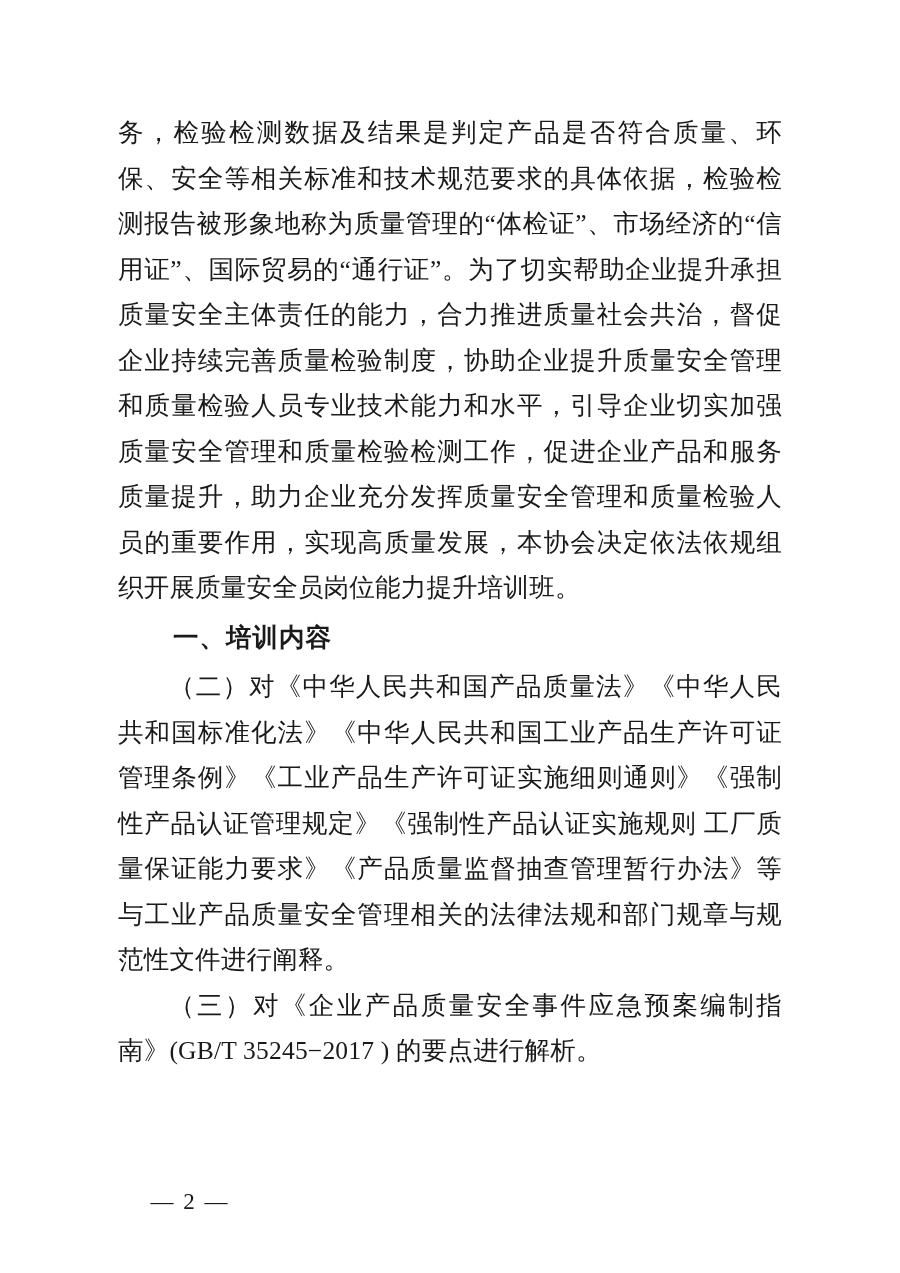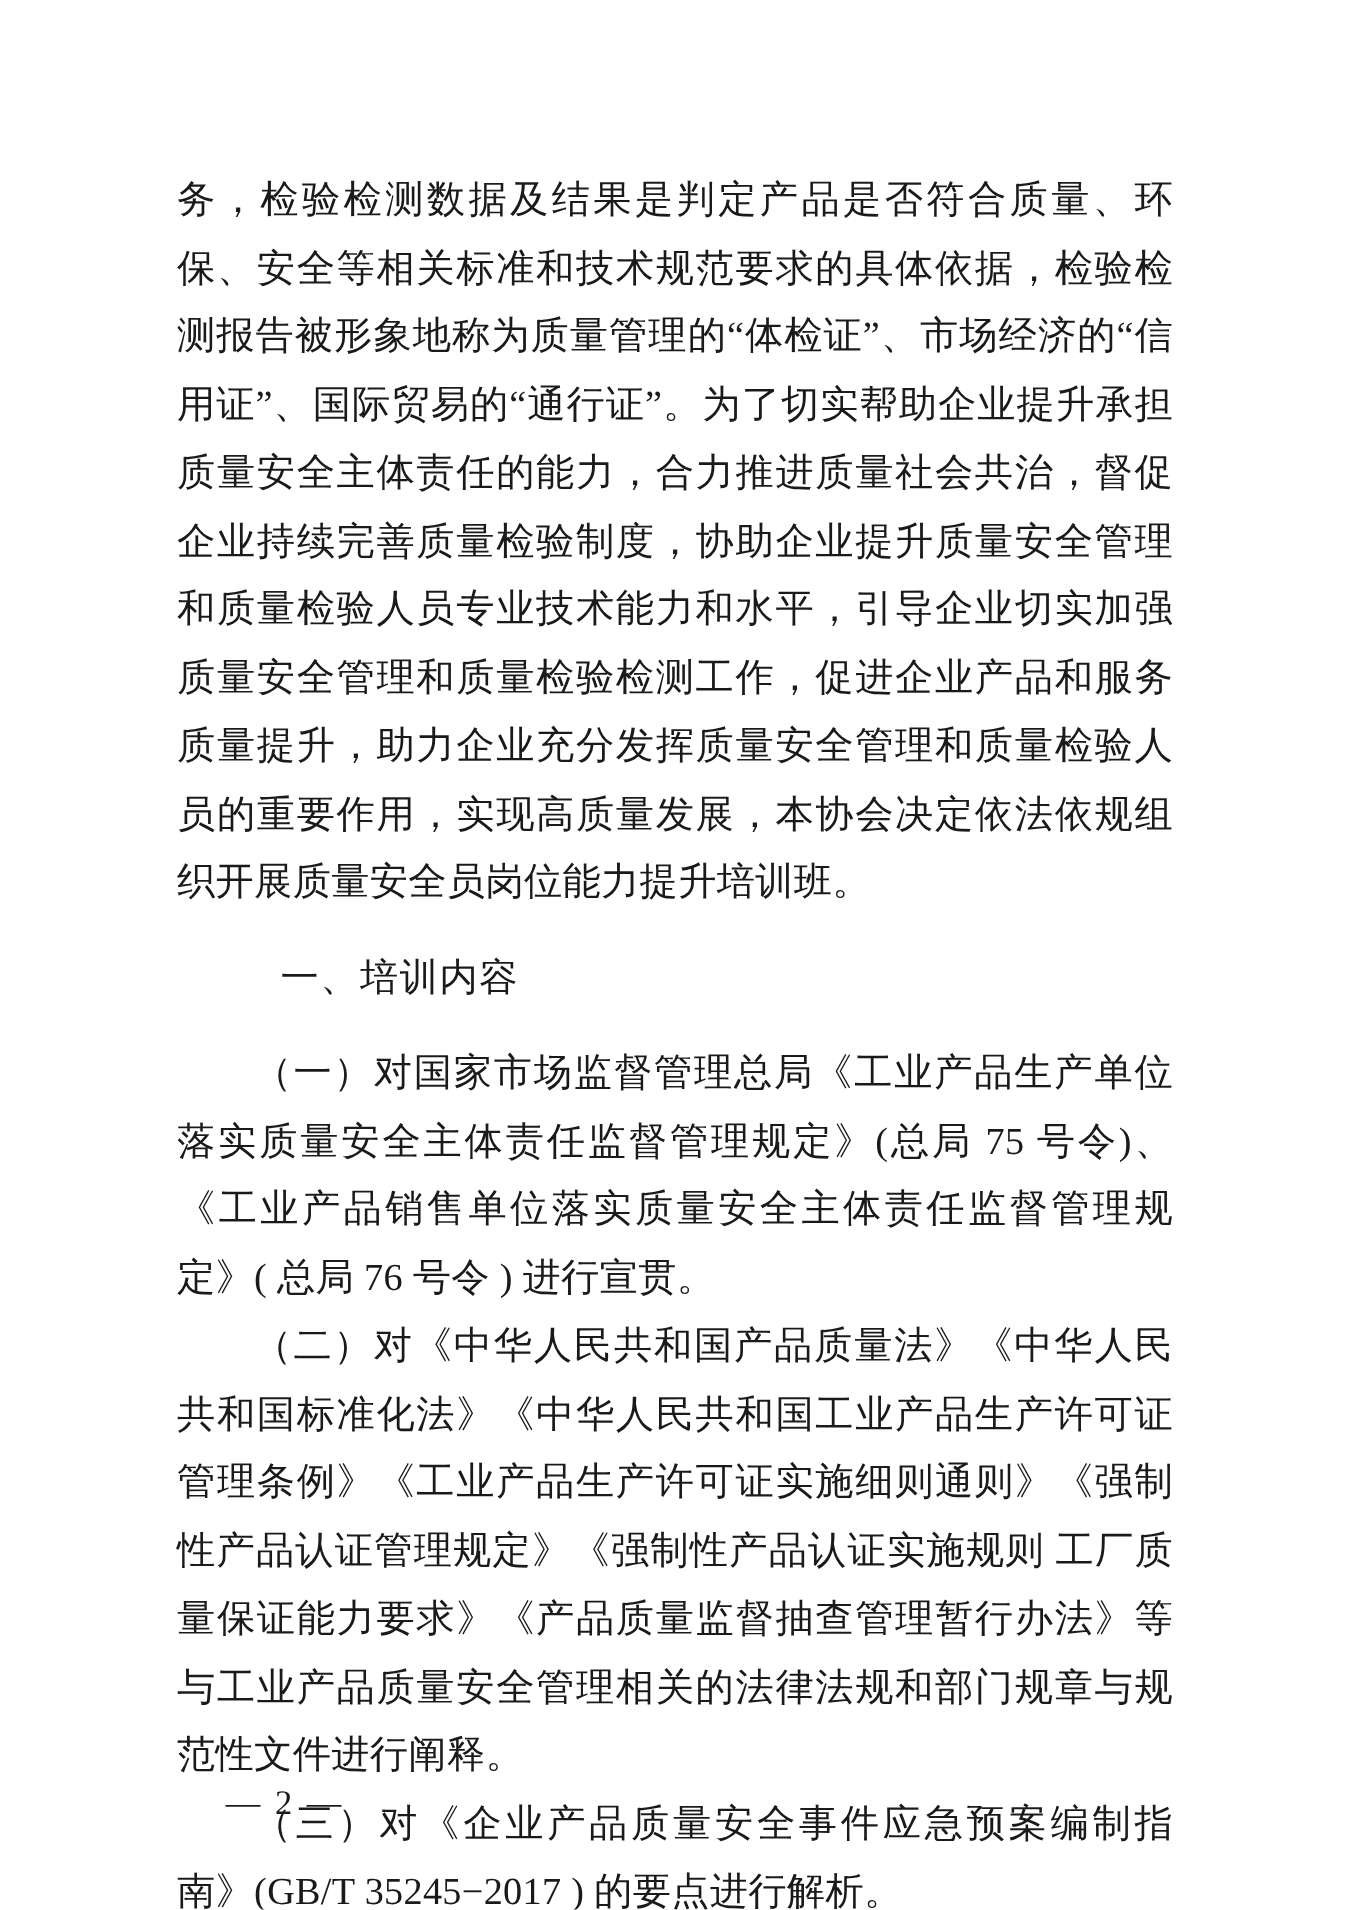--- a/index.html
+++ b/index.html
@@ -32,23 +32,23 @@
     letter-spacing: 0.2px;
   }
   .para {
     margin: 0;
     text-indent: 0;
   }
   .para.indent {
     text-indent: 2em;
   }
   .heading {
-    margin: 18px;
+    margin: 4px;
     text-indent: 2em;
-    font-weight: normal;
+    font-weight: bold;
     letter-spacing: 1px;
   }
   .page-number {
     position: absolute;
     left: 0;
     right: 0;
     bottom: 58px;
     text-align: center;
     font-size: 23px;
     letter-spacing: 2px;
@@ -64,21 +64,20 @@
 <body>
 
 <div class="page">
   <div class="doc-body">
 
     <p class="para">务，检验检测数据及结果是判定产品是否符合质量、环保、安全等相关标准和技术规范要求的具体依据，检验检测报告被形象地称为质量管理的“体检证”、市场经济的“信用证”、国际贸易的“通行证”。为了切实帮助企业提升承担质量安全主体责任的能力，合力推进质量社会共治，督促企业持续完善质量检验制度，协助企业提升质量安全管理和质量检验人员专业技术能力和水平，引导企业切实加强质量安全管理和质量检验检测工作，促进企业产品和服务质量提升，助力企业充分发挥质量安全管理和质量检验人员的重要作用，实现高质量发展，本协会决定依法依规组织开展质量安全员岗位能力提升培训班。</p>
 
 
     <p class="heading">一、培训内容</p>
 
-    <p class="para indent">（一）对国家市场监督管理总局《工业产品生产单位落实质量安全主体责任监督管理规定》(总局 75 号令)、《工业产品销售单位落实质量安全主体责任监督管理规定》( 总局 76 号令 ) 进行宣贯。</p>
     <p class="para indent">（二）对《中华人民共和国产品质量法》《中华人民共和国标准化法》《中华人民共和国工业产品生产许可证管理条例》《工业产品生产许可证实施细则通则》《强制性产品认证管理规定》《强制性产品认证实施规则 工厂质量保证能力要求》《产品质量监督抽查管理暂行办法》等与工业产品质量安全管理相关的法律法规和部门规章与规范性文件进行阐释。</p>
     <p class="para indent">（三）对《企业产品质量安全事件应急预案编制指南》(GB/T 35245−2017 ) 的要点进行解析。</p>
 
   </div>
 
   <div class="page-number">
     <span class="pn-inner">— 2 —</span>
   </div>
 </div>
 

